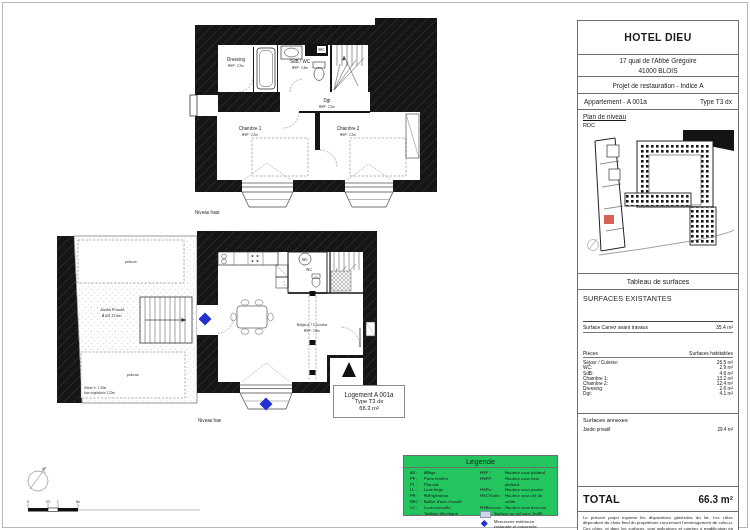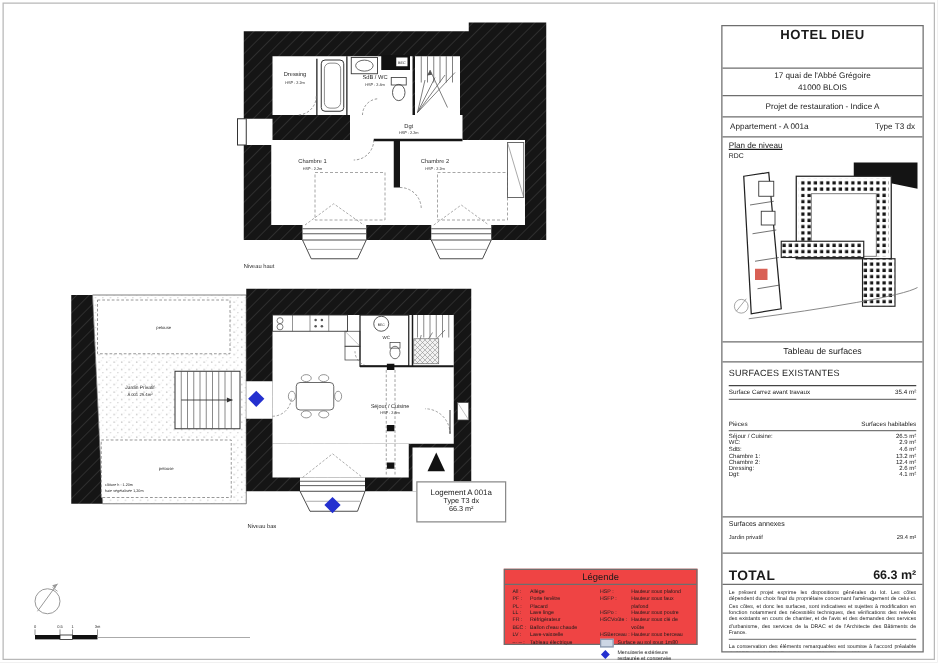--- a/index.html
+++ b/index.html
@@ -6,49 +6,49 @@
   .sheet{position:relative;width:750px;height:530px;background:#ffffff;overflow:hidden;
          font-family:"Liberation Sans","DejaVu Sans",sans-serif;color:#1a1a1a;}
   .frame{position:absolute;left:2px;top:2px;right:2px;bottom:2px;border:1px solid #b8b8b8;pointer-events:none;}
   svg{display:block;}
   svg text{font-family:"Liberation Sans","DejaVu Sans",sans-serif;fill:#2b2b2b;}
 
   
   .tblock{position:absolute;left:577px;top:20px;width:160px;border:1px solid #6e6e6e;background:#fff;}
   .tb-box{border-top:1px solid #6e6e6e;box-sizing:border-box;position:relative;overflow:hidden;}
   .tb-box:first-child{border-top:none;}
-  .tb-title{height:33px;display:flex;justify-content:center;text-align:center;
+  .tb-title{height:33px;display:flex;flex-direction:column;justify-content:center;text-align:center;
             font-size:10.5px;font-weight:600;letter-spacing:.4px;line-height:1.35;}
   .tb-addr{height:22px;display:flex;flex-direction:column;justify-content:center;text-align:center;
            font-size:6.5px;line-height:1.4;}
   .tb-proj{height:17px;display:flex;align-items:center;justify-content:center;font-size:6.5px;}
   .tb-apt{height:16px;display:flex;align-items:center;justify-content:space-between;padding:0 6px;font-size:6.5px;}
   .tb-plan{height:164px;padding:3px 5px 0 5px;}
   .tb-plan .pl-label{font-size:6.5px;text-decoration:underline;}
   .tb-plan .pl-level{font-size:5.5px;margin-top:2px;}
   .tb-tabsurf{height:16px;display:flex;align-items:center;justify-content:center;font-size:7px;}
   .tb-surf{height:124px;padding:4px 5px 0 5px;font-size:5px;}
-  .s-h1{font-size:7.2px;letter-spacing:.2px;border-bottom:.5px solid #444;padding-bottom:5px;margin-bottom:2.5px;}
+  .s-h1{font-size:7.2px;letter-spacing:.2px;border-bottom:.5px solid #444;padding-bottom:18px;margin-bottom:2.5px;}
   .srow{display:flex;justify-content:space-between;line-height:1.05;}
   .carrez{border-bottom:.5px solid #777;padding-bottom:2px;margin-bottom:17px;}
   .s-cols{display:flex;justify-content:space-between;border-bottom:.5px solid #777;
           padding-bottom:1.5px;margin-bottom:2px;font-size:5px;}
   .rooms .srow{line-height:1.07;font-size:4.8px;}
   .tb-annex{height:29px;padding:3px 5px 0 5px;}
   .annex-h{font-size:5.6px;margin-bottom:4px;}
   .annex-row{display:flex;justify-content:space-between;font-size:4.6px;}
-  .tb-total{height:21px;display:flex;justify-content:space-between;padding:12px 5px;}
+  .tb-total{height:21px;display:flex;align-items:center;justify-content:space-between;padding:12px 5px;margin-top:44px;}
   .tot-l{font-size:11px;font-weight:700;letter-spacing:.3px;}
   .tot-v{font-size:10px;font-weight:700;}
   .tb-notes{height:54px;padding:3px 5px;font-size:4.25px;line-height:1.26;color:#222;text-align:justify;}
   .tb-notes .p2{border-top:.5px solid #888;margin-top:2.5px;padding-top:2.5px;}
 
   
   .legend{position:absolute;left:403px;top:455px;width:155px;height:61px;border:1px solid #6e6e6e;
-          background:#ef4444;box-sizing:border-box;}
+          background:#22c55e;box-sizing:border-box;}
   .lg-title{height:11px;border-bottom:1px solid #6e6e6e;display:flex;align-items:center;justify-content:center;
             font-size:7.5px;}
   .lg-body{display:flex;padding:2px 4px 0 6px;}
   .lg-col{display:flex;flex-direction:column;font-size:4.2px;line-height:1.38;}
   .lg-col.left{width:70px;}
   .lg-col.right{flex:1;}
   .lg-row{display:flex;}
   .lg-abbr{flex:none;color:#222;}
   .left .lg-abbr{width:14px;}
   .right .lg-abbr{width:25px;}

